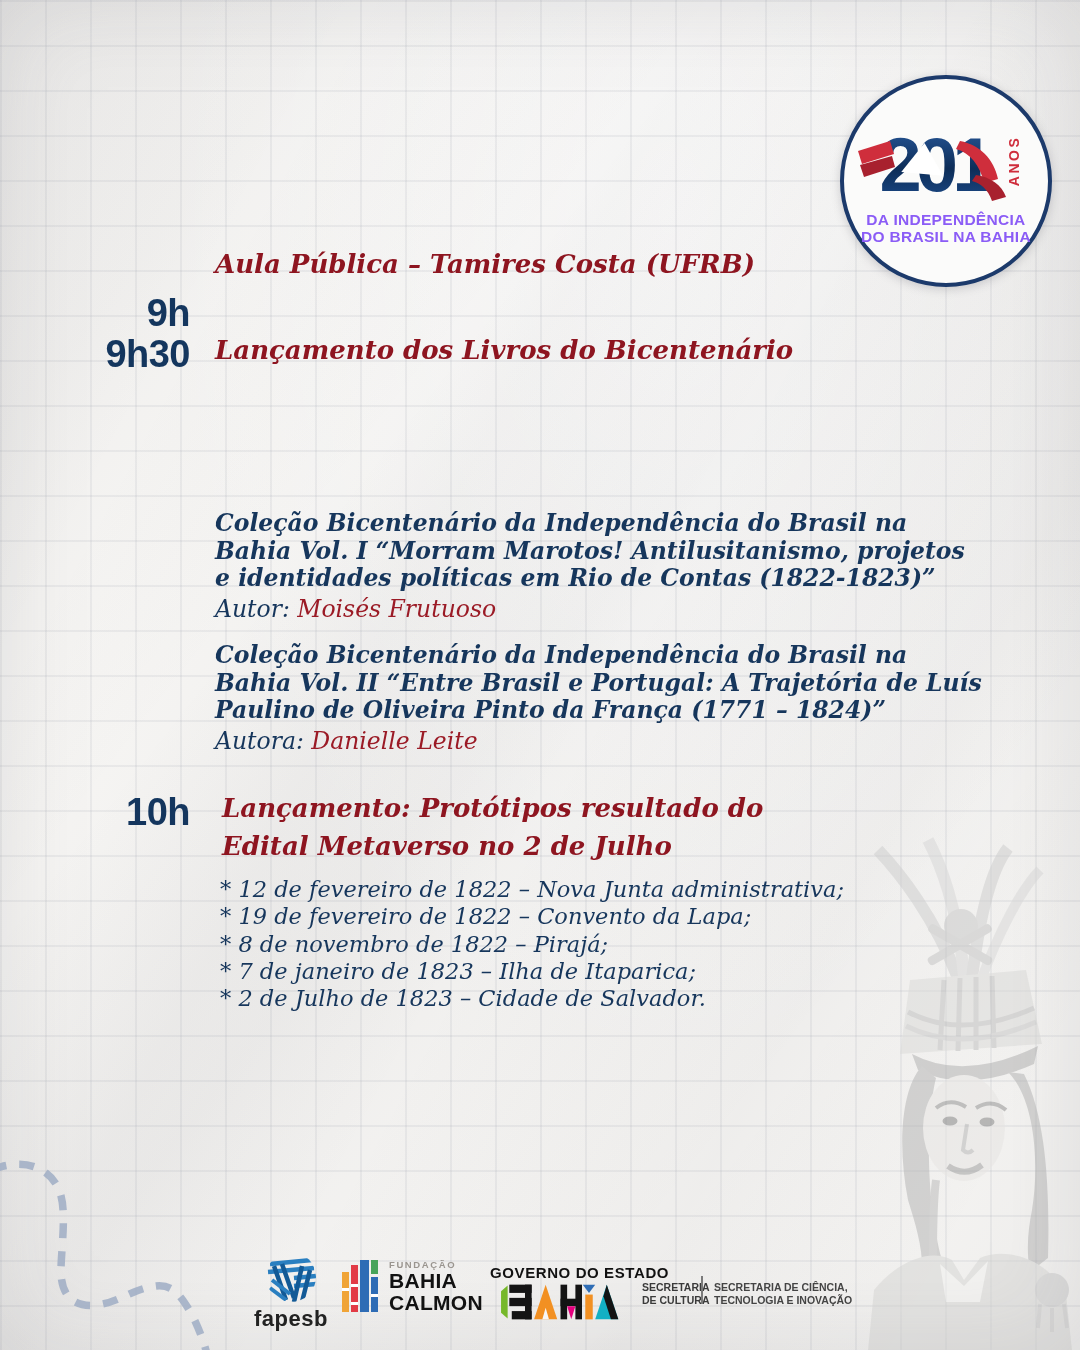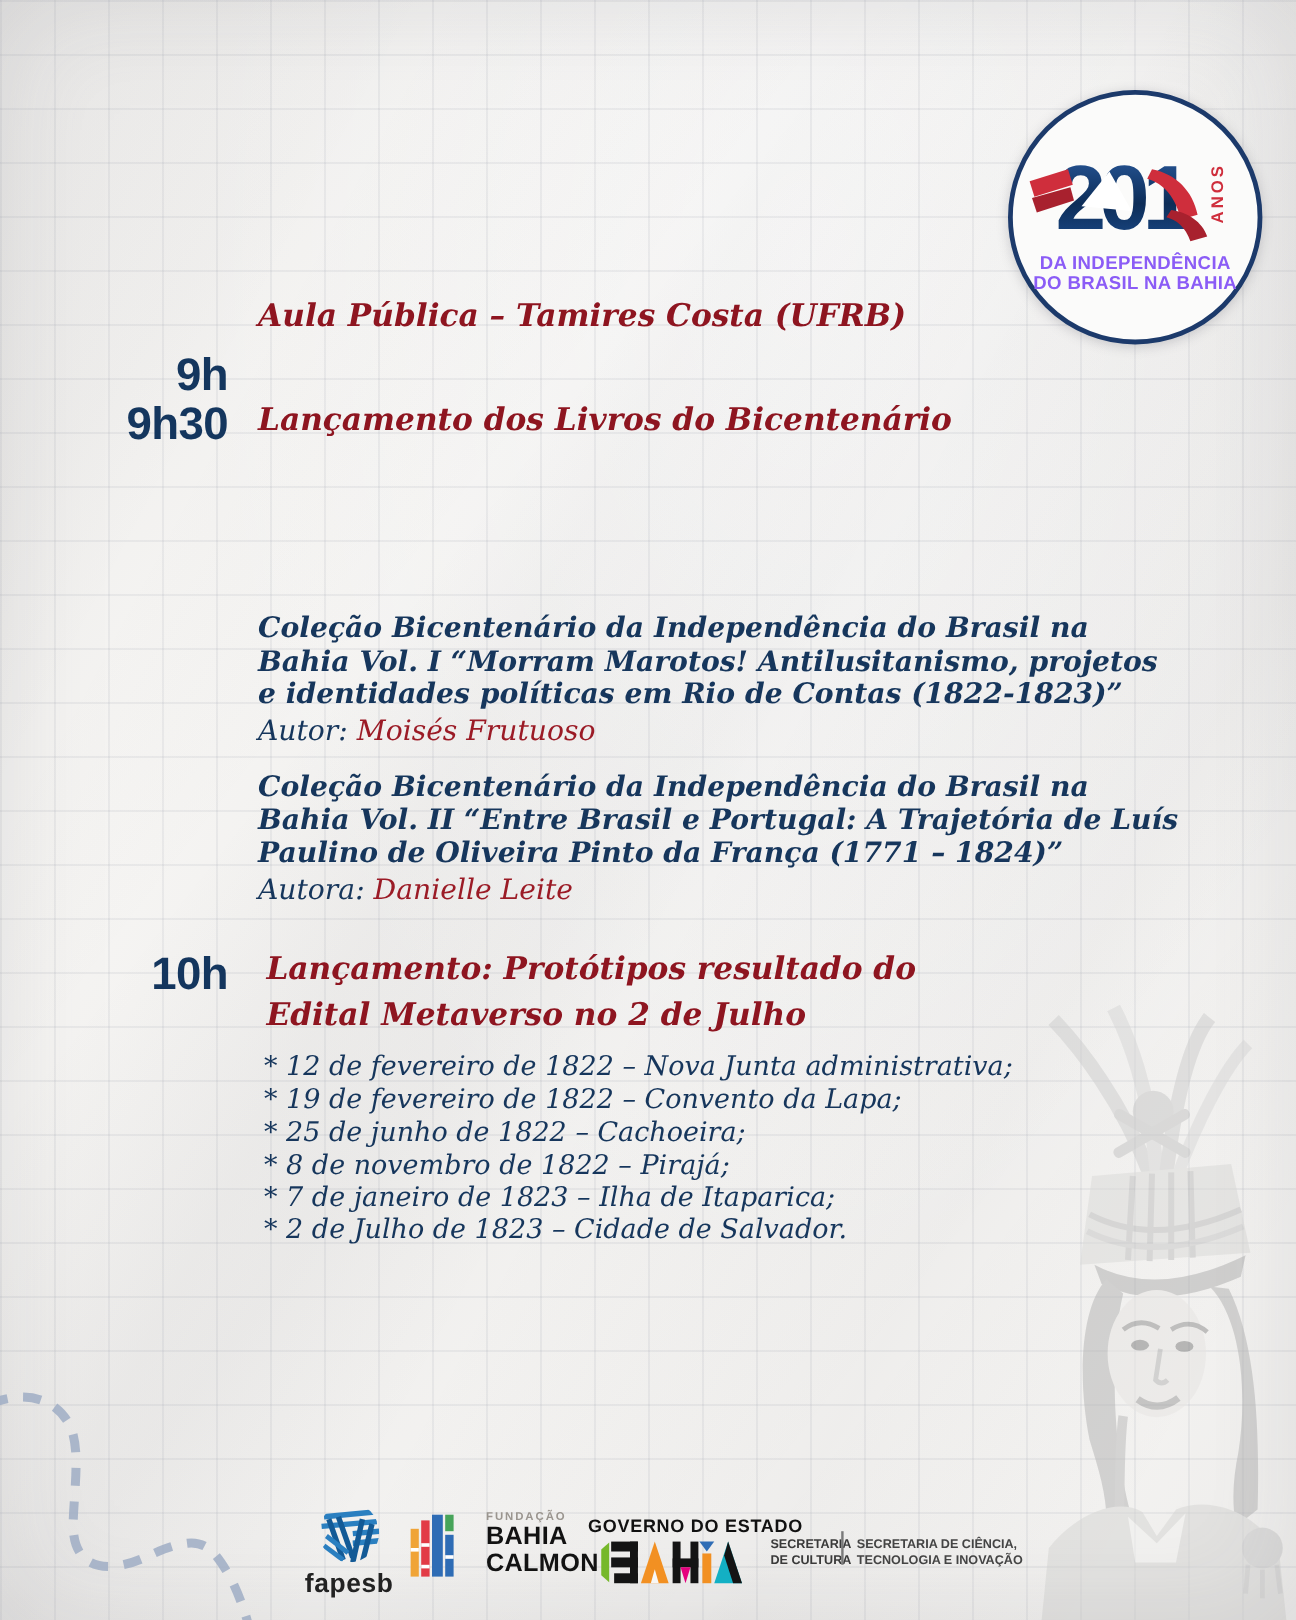--- a/index.html
+++ b/index.html
@@ -34,21 +34,21 @@
   .book-author{font-family:"DejaVu Serif",serif;font-style:italic;font-size:23.5px;
     line-height:27px;color:#16365c;margin-top:3px;}
   .book-author .name{color:#9b1b26;}
   .bullets{position:absolute;left:220px;top:876px;width:790px;z-index:3;}
   .bullet{font-family:"DejaVu Serif",serif;font-style:italic;font-size:22.5px;
     line-height:27.3px;color:#16365c;}
   
   .footer{position:absolute;left:0;top:1248px;width:1080px;height:90px;z-index:4;}
   .fapesb{position:absolute;left:248px;top:2px;width:86px;text-align:center;}
   .fapesb .label{font-size:22px;font-weight:bold;color:#222;letter-spacing:.5px;margin-top:-2px;}
-  .pedro{position:absolute;left:342px;top:12px;display:flex;align-items:flex-end;gap:16px;}
+  .pedro{position:absolute;left:342px;top:12px;display:flex;align-items:flex-start;}
   .pedro .txt{margin-left:7px;line-height:1;}
   .pedro .org{font-size:9.5px;color:#9a958f;letter-spacing:1.6px;font-weight:bold;}
   .pedro .nm{font-size:21px;font-weight:bold;color:#121212;letter-spacing:.3px;line-height:22px;}
   .bahia{position:absolute;left:490px;top:16px;}
   .bahia .gov{font-size:15px;font-weight:bold;color:#111;letter-spacing:.6px;margin-bottom:2px;}
   .sec{position:absolute;top:33px;font-size:10.5px;font-weight:bold;color:#3a3a3a;line-height:13px;}
   .sec.cult{left:642px;}
   .sec.cien{left:714px;font-weight:bold;color:#444;}
   .vdiv{position:absolute;left:701px;top:28px;width:2px;height:28px;background:#7a7a7a;}
   .sr{position:absolute;width:1px;height:1px;overflow:hidden;clip:rect(0 0 0 0);}
@@ -155,21 +155,20 @@
       <span class="name">Danielle Leite</span>
     </div>
   </div>
 
   <div class="time" style="top:791px;">10h</div>
   <div class="sess-title" style="top:789px;left:222px;width:620px;">Lançamento: Protótipos resultado do Edital Metaverso no 2 de Julho</div>
 
   <div class="bullets">
     <div class="bullet">* 12 de fevereiro de 1822 – Nova Junta administrativa;</div>
     <div class="bullet">* 19 de fevereiro de 1822 – Convento da Lapa;</div>
-    <div class="bullet">* 25 de junho de 1822 – Cachoeira;</div>
     <div class="bullet">* 8 de novembro de 1822 – Pirajá;</div>
     <div class="bullet">* 7 de janeiro de 1823 – Ilha de Itaparica;</div>
     <div class="bullet">* 2 de Julho de 1823 – Cidade de Salvador.</div>
   </div>
 
   <div class="footer">
 
     <div class="fapesb">
       <svg width="54" height="54" viewBox="0 0 54 54">
         <defs>

